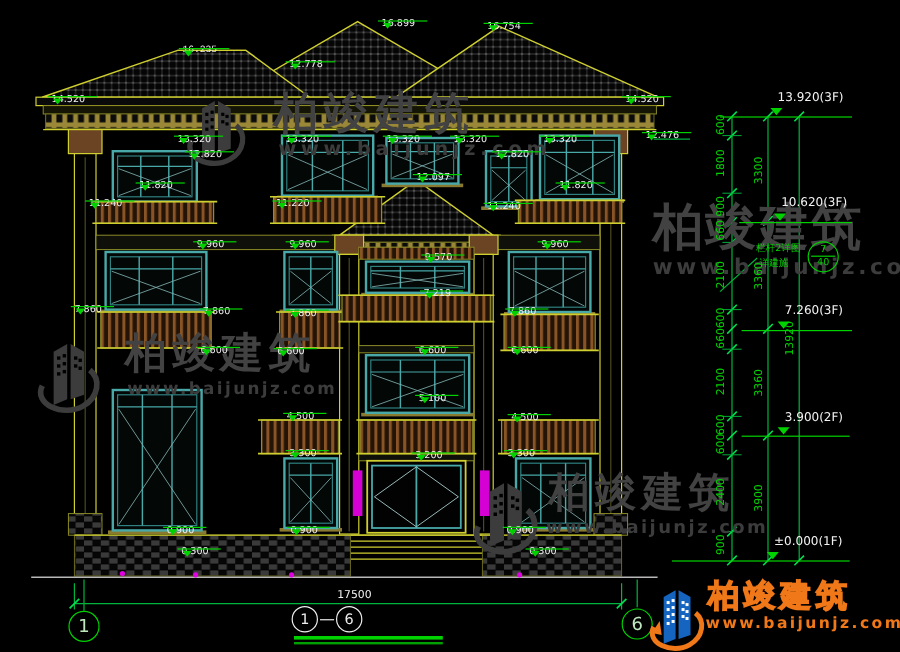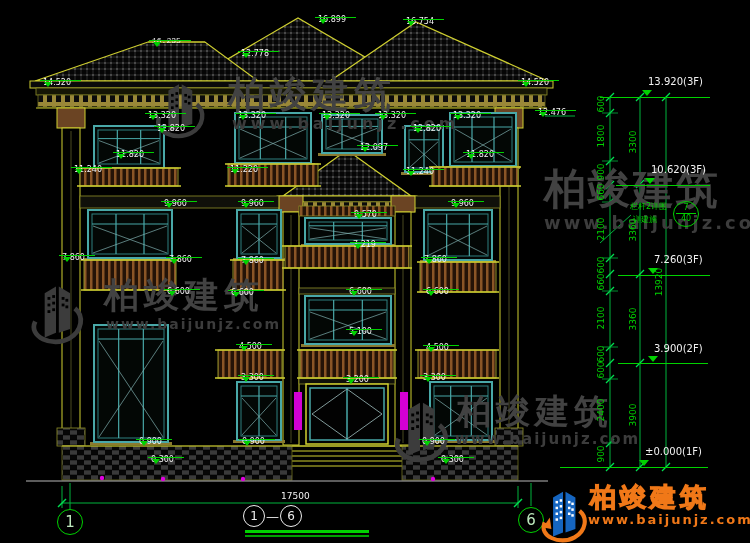--- a/index.html
+++ b/index.html
@@ -530,21 +530,21 @@
     <div class="flag" style="left: 43px; top: 70px;"><span class="ft">14.520</span><i class="fb"></i><i class="ftri"></i></div>
     <div class="flag" style="left: 521px; top: 70px;"><span class="ft">14.520</span><i class="fb"></i><i class="ftri"></i></div>
     <div class="flag" style="left: 538px; top: 100px;"><span class="ft">12.476</span><i class="fb"></i><i class="ftri"></i></div>
     <div class="flag" style="left: 148px; top: 103px;"><span class="ft">13.320</span><i class="fb"></i><i class="ftri"></i></div>
     <div class="flag" style="left: 238px; top: 103px;"><span class="ft">13.320</span><i class="fb"></i><i class="ftri"></i></div>
     <div class="flag" style="left: 322px; top: 103px;"><span class="ft">13.320</span><i class="fb"></i><i class="ftri"></i></div>
     <div class="flag" style="left: 378px; top: 103px;"><span class="ft">13.320</span><i class="fb"></i><i class="ftri"></i></div>
     <div class="flag" style="left: 453px; top: 103px;"><span class="ft">13.320</span><i class="fb"></i><i class="ftri"></i></div>
     <div class="flag" style="left: 157px; top: 116px;"><span class="ft">12.820</span><i class="fb"></i><i class="ftri"></i></div>
     <div class="flag" style="left: 413px; top: 116px;"><span class="ft">12.820</span><i class="fb"></i><i class="ftri"></i></div>
-    <div class="flag" style="left: 360px; top: 135px;"><span class="ft">12.097</span><i class="fb"></i><i class="ftri"></i></div>
+    <div class="flag" style="left: 347px; top: 135px;"><span class="ft">12.097</span><i class="fb"></i><i class="ftri"></i></div>
     <div class="flag" style="left: 116px; top: 142px;"><span class="ft">11.820</span><i class="fb"></i><i class="ftri"></i></div>
     <div class="flag" style="left: 466px; top: 142px;"><span class="ft">11.820</span><i class="fb"></i><i class="ftri"></i></div>
     <div class="flag" style="left: 74px; top: 157px;"><span class="ft">11.240</span><i class="fb"></i><i class="ftri"></i></div>
     <div class="flag" style="left: 406px; top: 159px;"><span class="ft">11.240</span><i class="fb"></i><i class="ftri"></i></div>
     <div class="flag" style="left: 230px; top: 157px;"><span class="ft">11.220</span><i class="fb"></i><i class="ftri"></i></div>
     <div class="flag" style="left: 164px; top: 191px;"><span class="ft">9.960</span><i class="fb"></i><i class="ftri"></i></div>
     <div class="flag" style="left: 241px; top: 191px;"><span class="ft">9.960</span><i class="fb"></i><i class="ftri"></i></div>
     <div class="flag" style="left: 451px; top: 191px;"><span class="ft">9.960</span><i class="fb"></i><i class="ftri"></i></div>
     <div class="flag" style="left: 354px; top: 202px;"><span class="ft">9.570</span><i class="fb"></i><i class="ftri"></i></div>
     <div class="flag" style="left: 353px; top: 232px;"><span class="ft">7.219</span><i class="fb"></i><i class="ftri"></i></div>

